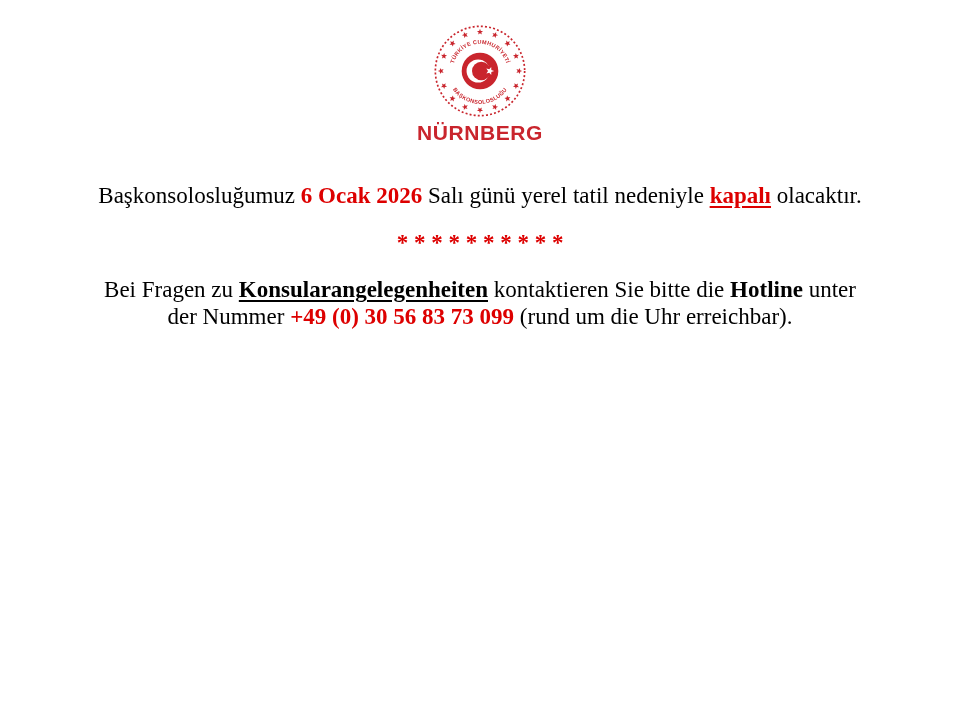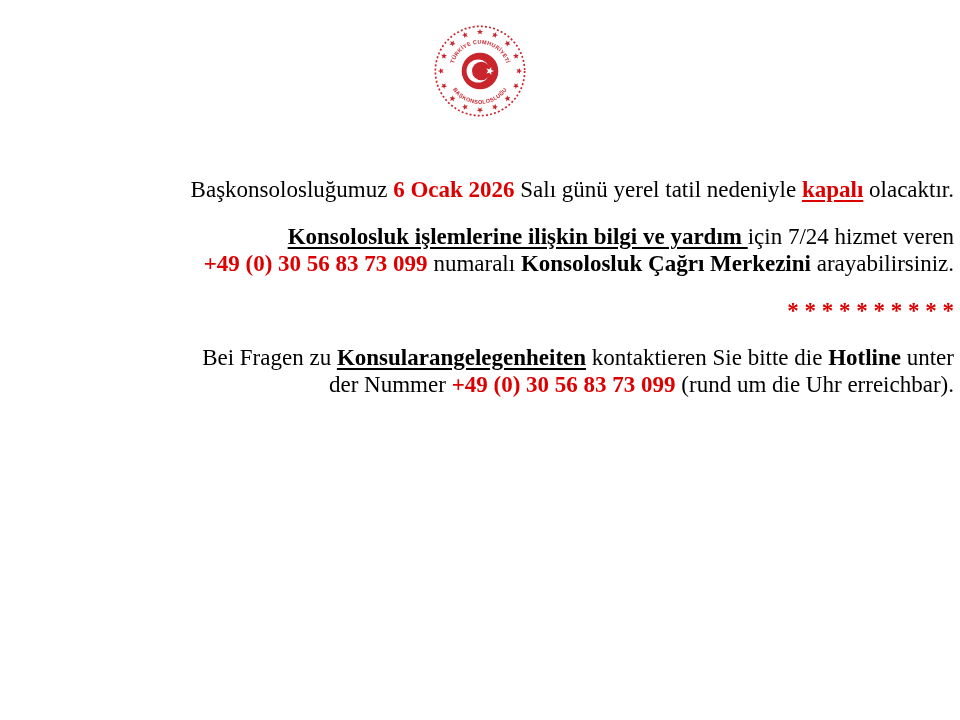--- a/index.html
+++ b/index.html
@@ -11,21 +11,21 @@
   .logo-block { text-align:center; padding-top:24px; }
   .emblem { width:94px; height:94px; display:block; margin:0 auto; }
   .emblem .border-dashed { fill:none; stroke:var(--emblem-red); stroke-width:1.8; stroke-dasharray:2.1 2.3; }
   .emblem .ring { fill:var(--emblem-red); }
   .emblem .arc-text { fill:var(--emblem-red); font-family:"Liberation Sans", sans-serif;
                       font-weight:bold; font-size:5.9px; letter-spacing:0.35px; text-anchor:middle; }
   .emblem .disc { fill:var(--emblem-red); }
   .city { color:var(--emblem-red); font-family:"Liberation Sans", sans-serif; font-weight:bold;
           font-size:21px; letter-spacing:0.6px; margin-top:3px; }
 
-  .content { width:948px; margin:58px auto 0; text-align:right;
+  .content { width:948px; margin:37px auto 0; text-align:center;
              font-family:"Liberation Serif", serif; font-size:23px; color:var(--text-black); }
   .para { margin:0 0 20px; line-height:27px; }
   .run.normal { }
   .run.bold { font-weight:bold; }
   .run.bold-underline { font-weight:bold; text-decoration:underline;
                         text-decoration-thickness:2px; text-underline-offset:3px; }
   .run.bold-red { font-weight:bold; color:var(--accent-red); }
   .run.bold-red-underline { font-weight:bold; color:var(--accent-red); text-decoration:underline;
                             text-decoration-thickness:2px; text-underline-offset:3px; }
 </style>
@@ -62,22 +62,22 @@
         </g>
       <text class="arc-text"><textPath href="#arcTop" startOffset="50%">TÜRKİYE CUMHURİYETİ</textPath></text>
       <text class="arc-text"><textPath href="#arcBottom" startOffset="50%">BAŞKONSOLOSLUĞU</textPath></text>
       <g>
         <circle class="disc" cx="50" cy="50" r="19.5"></circle>
         <circle cx="48" cy="50" r="12.3" fill="#ffffff"></circle>
         <circle class="disc" cx="51.4" cy="50" r="9.9"></circle>
         <use href="#star5" fill="#ffffff" transform="translate(60.5 50) rotate(90) scale(1.15)"></use>
       </g>
     </svg>
+    <div class="city">NÜRNBERG</div>
   </div>
 
   <div class="content">
       <p class="para"><span class="run normal">Başkonsolosluğumuz </span><span class="run bold-red">6 Ocak 2026</span><span class="run normal"> Salı günü yerel tatil nedeniyle </span><span class="run bold-red-underline">kapalı</span><span class="run normal"> olacaktır.</span></p>
-      <p class="para"><span class="run bold-underline">Konsolosluk işlemlerine ilişkin bilgi ve yardım </span><span class="run normal">için 7/24 hizmet veren</span><br><span class="run bold-red">+49 (0) 30 56 83 73 099</span><span class="run normal"> numaralı </span><span class="run bold">Konsolosluk Çağrı Merkezini</span><span class="run normal"> arayabilirsiniz.</span></p>
       <p class="para"><span class="run bold-red">* * * * * * * * * *</span></p>
       <p class="para"><span class="run normal">Bei Fragen zu </span><span class="run bold-underline">Konsularangelegenheiten</span><span class="run normal"> kontaktieren Sie bitte die </span><span class="run bold">Hotline</span><span class="run normal"> unter</span><br><span class="run normal">der Nummer </span><span class="run bold-red">+49 (0) 30 56 83 73 099 </span><span class="run normal">(rund um die Uhr erreichbar).</span></p>
     </div>
 
 </div>
 
 </body></html>

